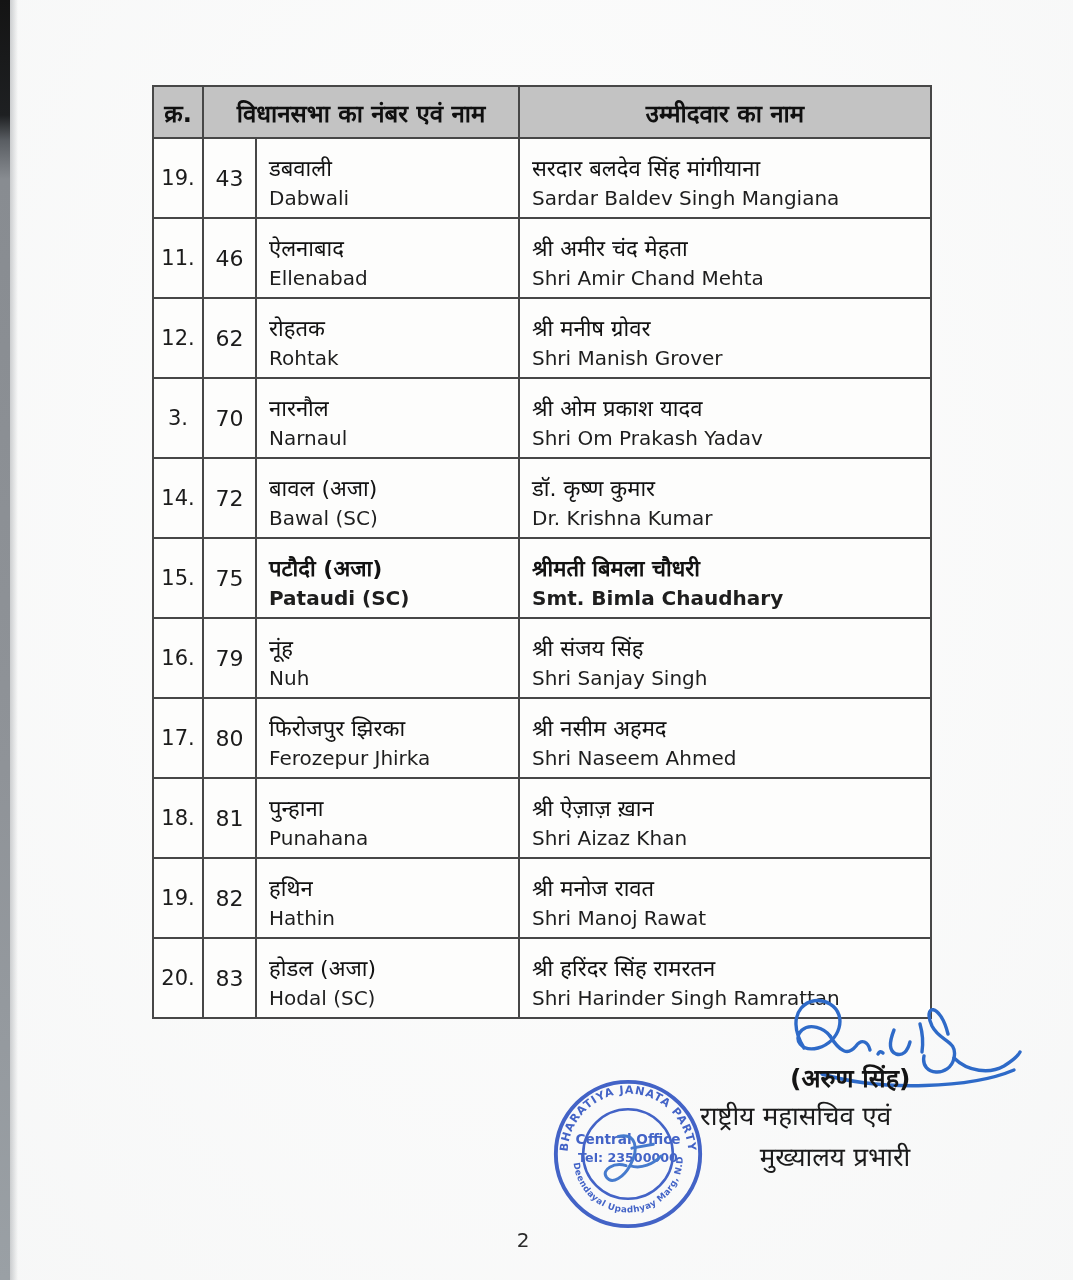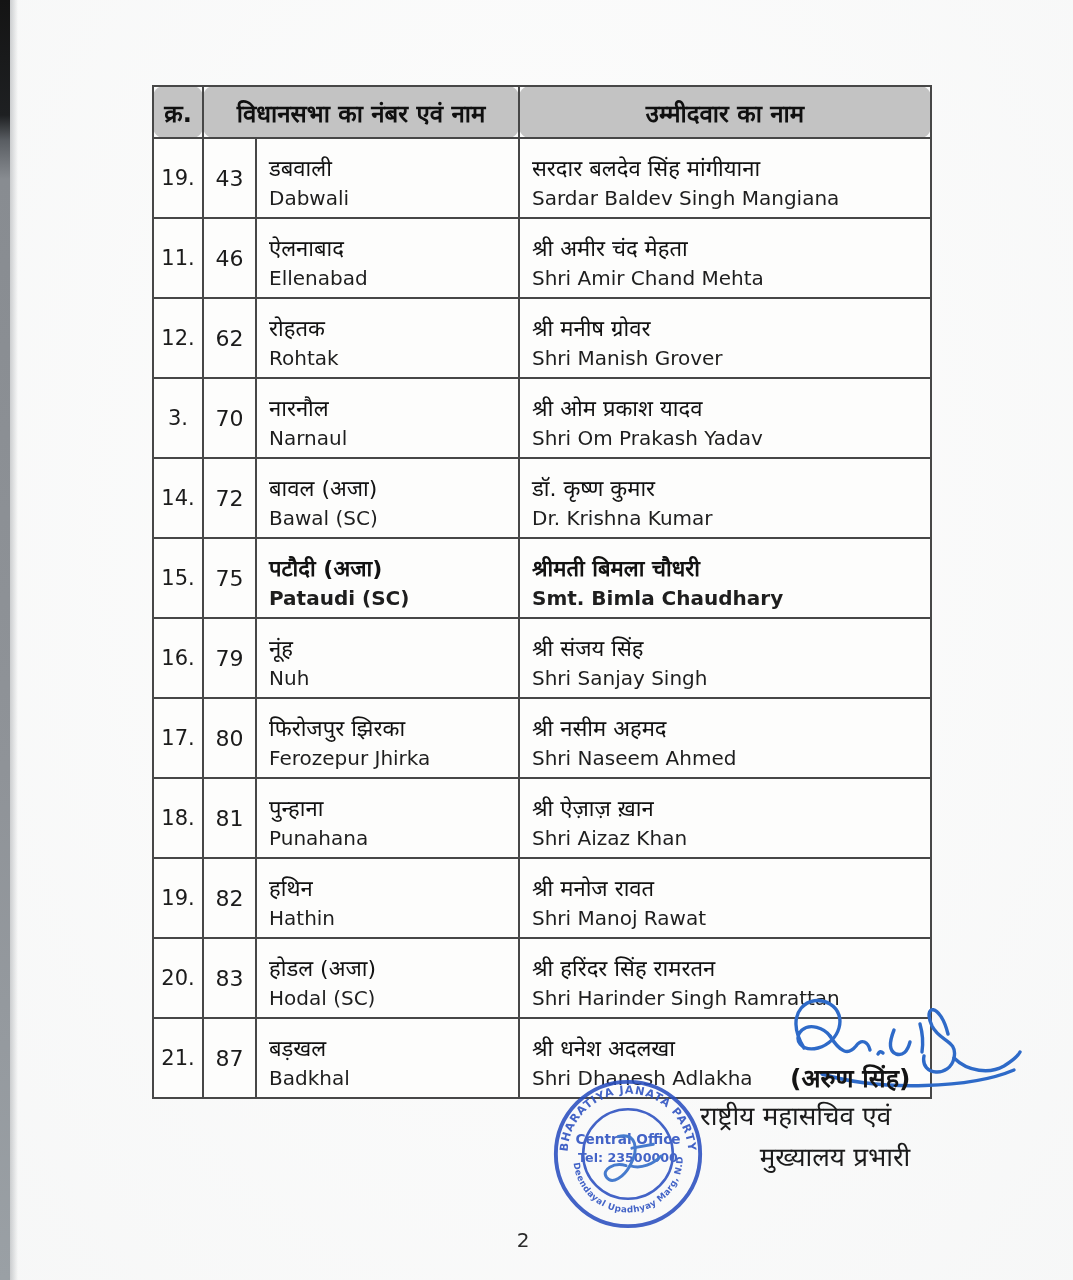--- a/index.html
+++ b/index.html
@@ -34,21 +34,20 @@
   }
   .doc-table th, .doc-table td {
     border:2px solid #474747;
   }
   .doc-table thead th {
     background:#c3c3c3;
     height:52px;
     font-size:24px; font-weight:bold;
     text-align:center; vertical-align:middle;
     color:#101010;
-    border-radius:11px;
   }
   .doc-table tbody td { height:68px; vertical-align:middle; background:#fdfdfc; }
   td.cell-sr { text-align:center; font-size:21px; color:#1b1b1b; }
   td.cell-no { text-align:center; font-size:22px; color:#1b1b1b; }
   td.cell-two { padding:15px 6px 5px 12px; vertical-align:middle; }
   .line-hi { font-size:22px; line-height:30px; color:#121212; white-space:nowrap; }
   .line-en { font-size:20px; line-height:28px; color:#1e1e1e; white-space:nowrap; }
   tr.emphasis .line-hi, tr.emphasis .line-en { font-weight:bold; }
 
   .sig-wrap { position:absolute; left:752px; top:990px; width:272px; height:112px; }
@@ -216,32 +215,20 @@
         <tr>
           <td class="cell-sr">20.</td>
           <td class="cell-no">83</td>
           <td class="cell-two">
             <div class="line-hi">होडल (अजा)</div>
             <div class="line-en">Hodal (SC)</div>
           </td>
           <td class="cell-two">
             <div class="line-hi">श्री हरिंदर सिंह रामरतन</div>
             <div class="line-en">Shri Harinder Singh Ramrattan</div>
-          </td>
-        </tr>
-        <tr>
-          <td class="cell-sr">21.</td>
-          <td class="cell-no">87</td>
-          <td class="cell-two">
-            <div class="line-hi">बड़खल</div>
-            <div class="line-en">Badkhal</div>
-          </td>
-          <td class="cell-two">
-            <div class="line-hi">श्री धनेश अदलखा</div>
-            <div class="line-en">Shri Dhanesh Adlakha</div>
           </td>
         </tr>
       </tbody>
   </table>
 
   <div class="sig-wrap">
     <svg width="272" height="112" viewBox="0 0 272 112">
       <g fill="none" stroke="#2e6ac8" stroke-width="3.4" stroke-linecap="round">
         <path d="M52,58 C30,22 58,2 78,14 C96,25 88,52 66,58 C50,62 40,50 50,40 C58,33 72,38 78,46"></path>
         <path d="M78,46 C88,62 96,66 104,56 C110,48 116,52 118,60"></path>

